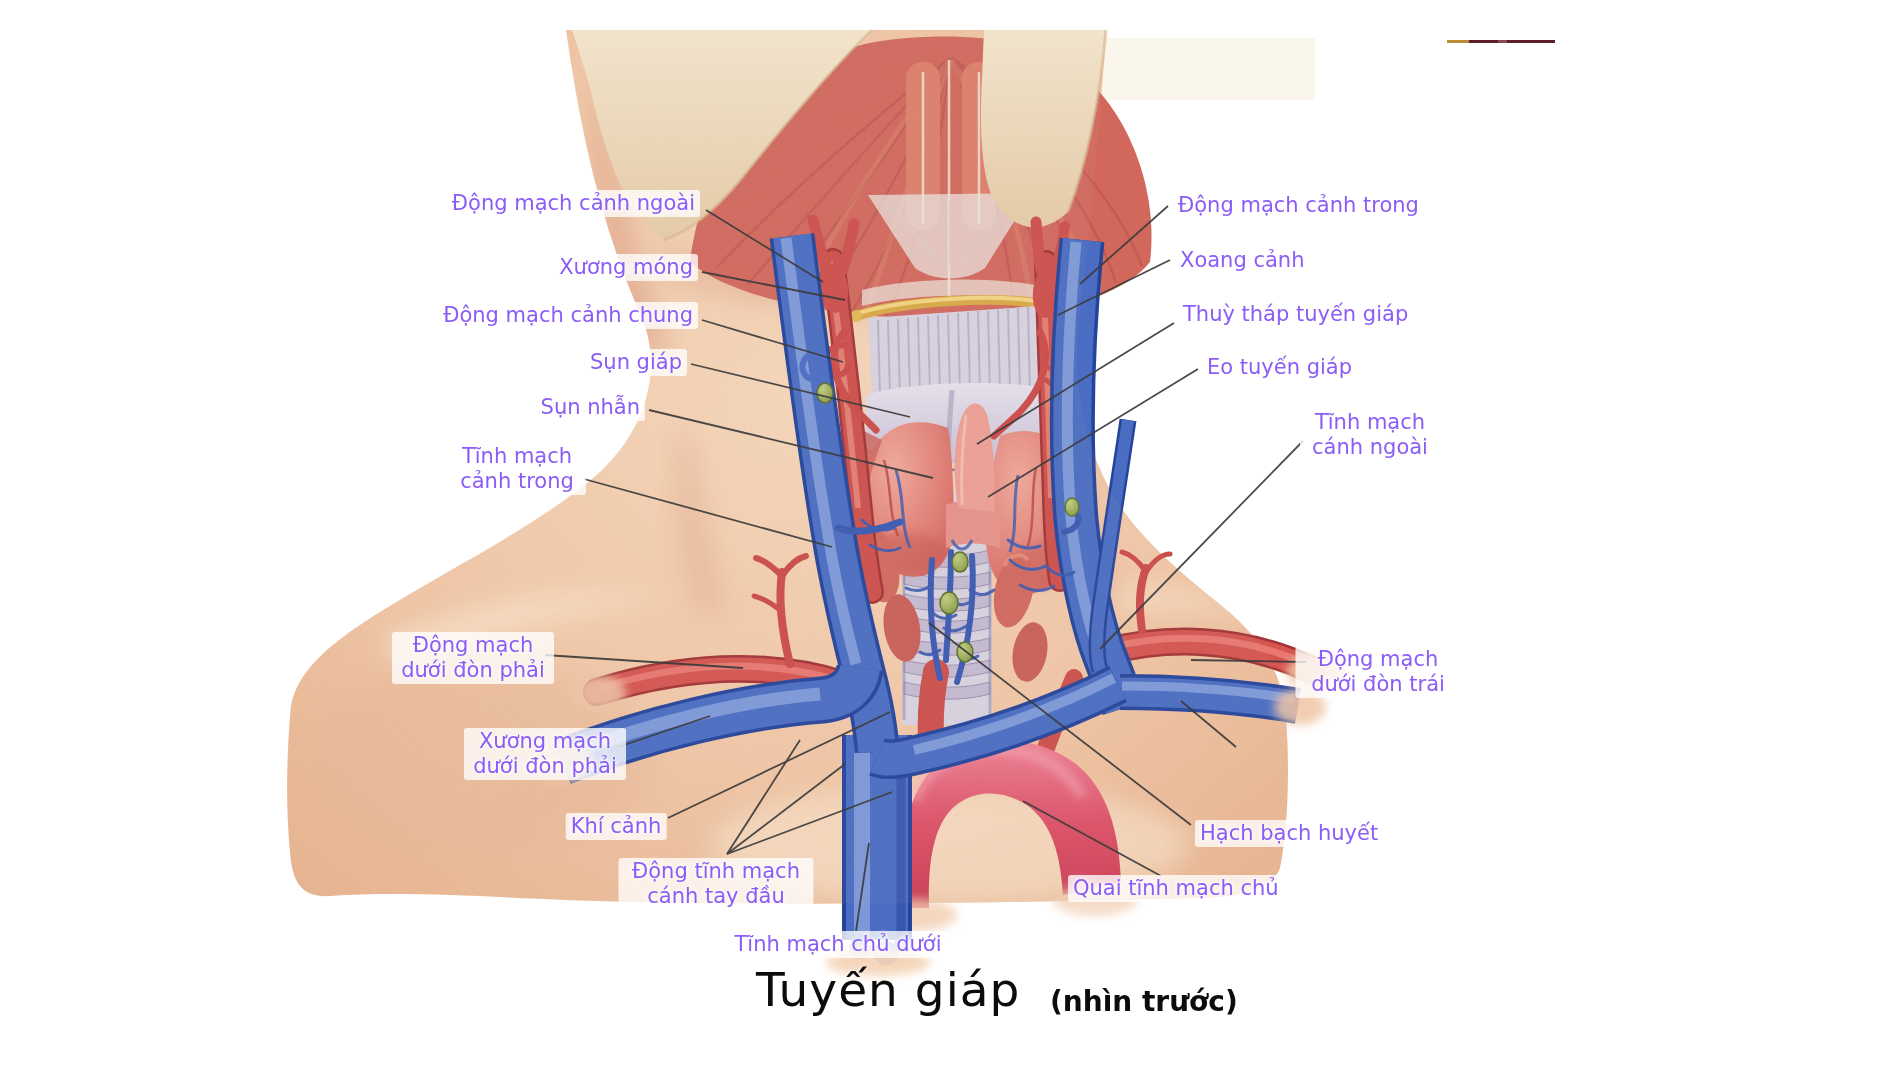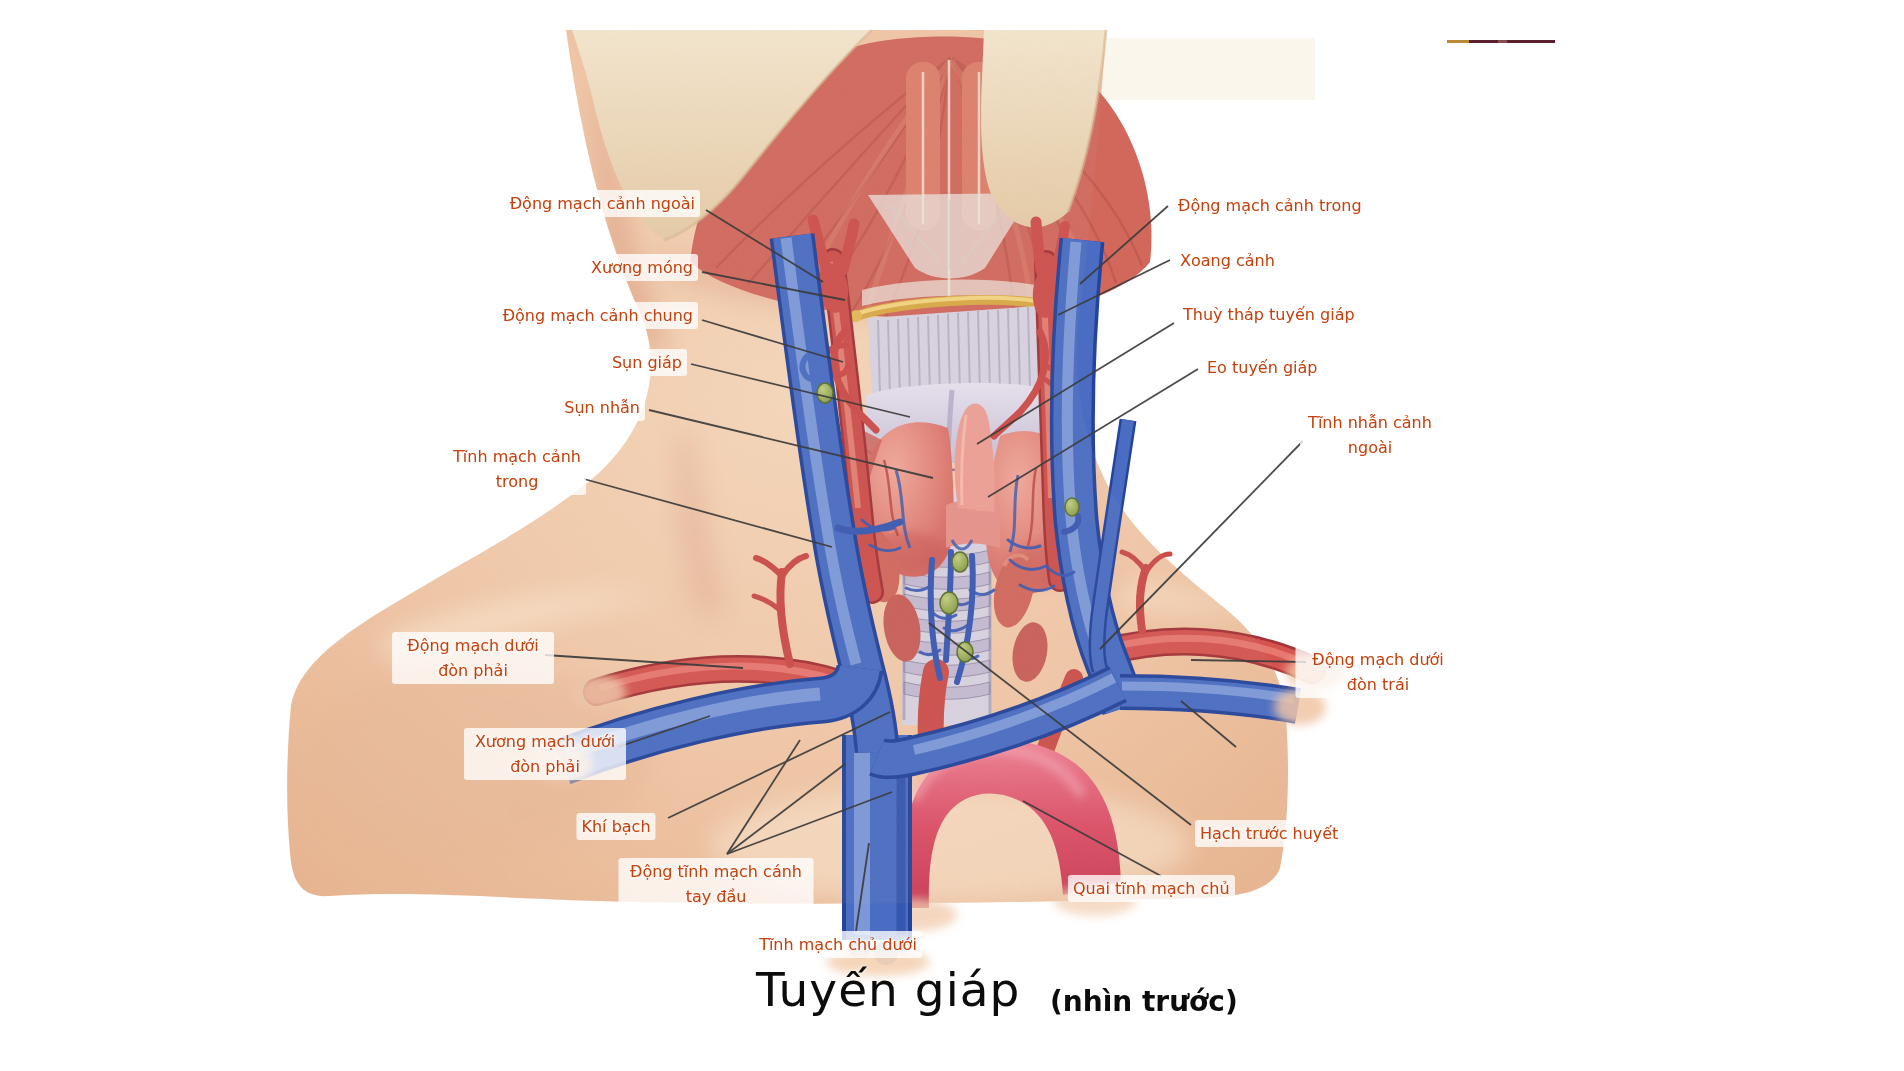--- a/index.html
+++ b/index.html
@@ -1,19 +1,19 @@
 <!DOCTYPE html>
 <html><head>
 <meta charset="utf-8">
 <style>
   html,body{margin:0;padding:0;background:#ffffff;}
   .stage{position:relative;width:1904px;height:1071px;background:#ffffff;overflow:hidden;
          font-family:"DejaVu Sans","Liberation Sans",sans-serif;}
   .art{position:absolute;left:0;top:0;}
-  .lbl{position:absolute;font-size:16px;line-height:25px;color:#c2410c;
+  .lbl{position:absolute;font-size:21px;line-height:25px;color:#8b5cf6;
        background:rgba(255,255,255,0.78);padding:1px 5px;border-radius:3px;
        text-shadow:0 0 4px #ffffff,0 0 7px #ffffff;white-space:nowrap;}
   .ra{text-align:right;}
   .ctr{transform:translateX(-50%);text-align:center;}
   .multi{white-space:normal;transform:translateX(-50%);text-align:center;}
   .title{position:absolute;left:756px;top:962px;font-size:47px;font-weight:normal;
          color:#0c0c0c;letter-spacing:1px;text-shadow:0 0 4px #fff;}
   .subtitle{position:absolute;left:1050px;top:985px;font-size:28px;font-weight:bold;
             color:#0c0c0c;text-shadow:0 0 4px #fff;}
 </style>
@@ -382,28 +382,28 @@
   </svg>
 
   <div class="lbl ra" style="right:1204px;top:190px">Động mạch cảnh ngoài</div>
   <div class="lbl ra" style="right:1206px;top:254px">Xương móng</div>
   <div class="lbl ra" style="right:1206px;top:302px">Động mạch cảnh chung</div>
   <div class="lbl ra" style="right:1217px;top:349px">Sụn giáp</div>
   <div class="lbl ra" style="right:1259px;top:394px">Sụn nhẫn</div>
   <div class="lbl multi" style="left:517px;top:443px;width:128px">Tĩnh mạch cảnh trong</div>
   <div class="lbl multi" style="left:473px;top:632px;width:152px">Động mạch dưới đòn phải</div>
   <div class="lbl multi" style="left:545px;top:728px;width:152px">Xương mạch dưới đòn phải</div>
-  <div class="lbl ctr" style="left:616px;top:813px">Khí bạch</div>
+  <div class="lbl ctr" style="left:616px;top:813px">Khí cảnh</div>
   <div class="lbl multi" style="left:716px;top:858px;width:185px">Động tĩnh mạch cánh tay đầu</div>
   <div class="lbl ctr" style="left:838px;top:931px">Tĩnh mạch chủ dưới</div>
 
   <div class="lbl" style="left:1173px;top:192px">Động mạch cảnh trong</div>
   <div class="lbl" style="left:1175px;top:247px">Xoang cảnh</div>
   <div class="lbl" style="left:1178px;top:301px">Thuỳ tháp tuyến giáp</div>
   <div class="lbl" style="left:1202px;top:354px">Eo tuyến giáp</div>
-  <div class="lbl multi" style="left:1370px;top:409px;width:130px">Tĩnh nhẫn cảnh ngoài</div>
+  <div class="lbl multi" style="left:1370px;top:409px;width:130px">Tĩnh mạch cánh ngoài</div>
   <div class="lbl multi" style="left:1378px;top:646px;width:155px">Động mạch dưới đòn trái</div>
-  <div class="lbl" style="left:1195px;top:820px">Hạch trước huyết</div>
+  <div class="lbl" style="left:1195px;top:820px">Hạch bạch huyết</div>
   <div class="lbl" style="left:1068px;top:875px">Quai tĩnh mạch chủ</div>
 
   <div class="title">Tuyến giáp</div>
   <div class="subtitle">(nhìn trước)</div>
 </div>
 
 </body></html>

